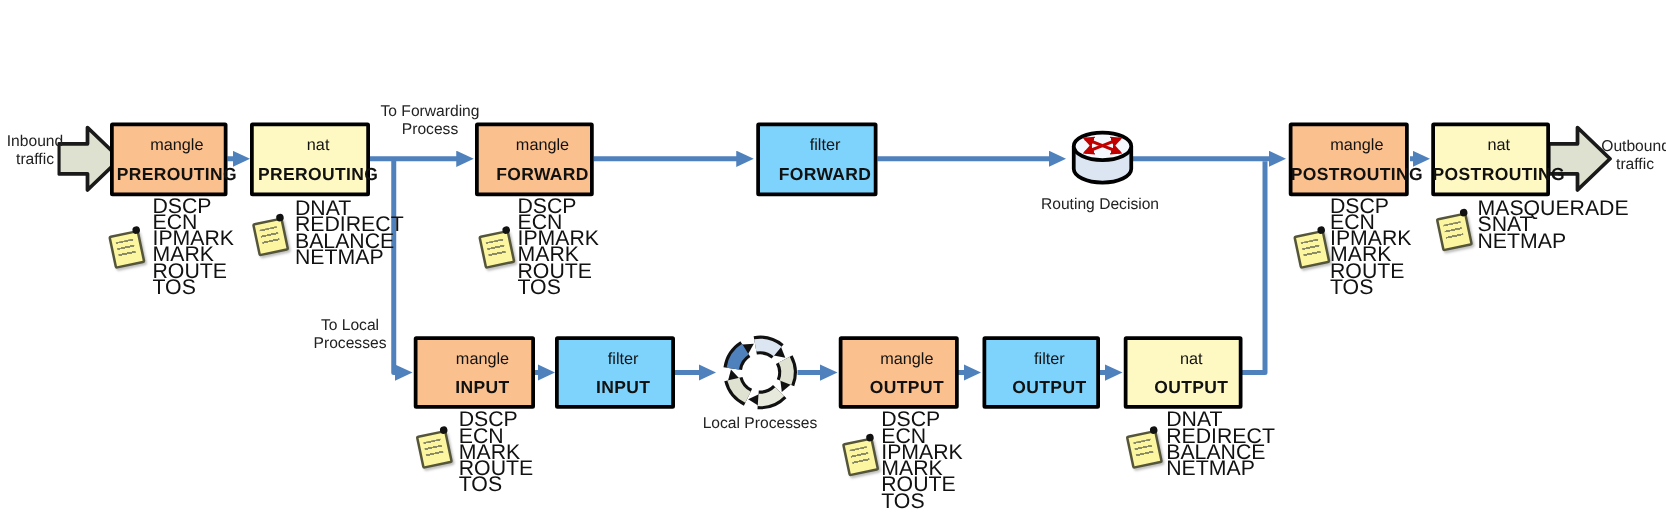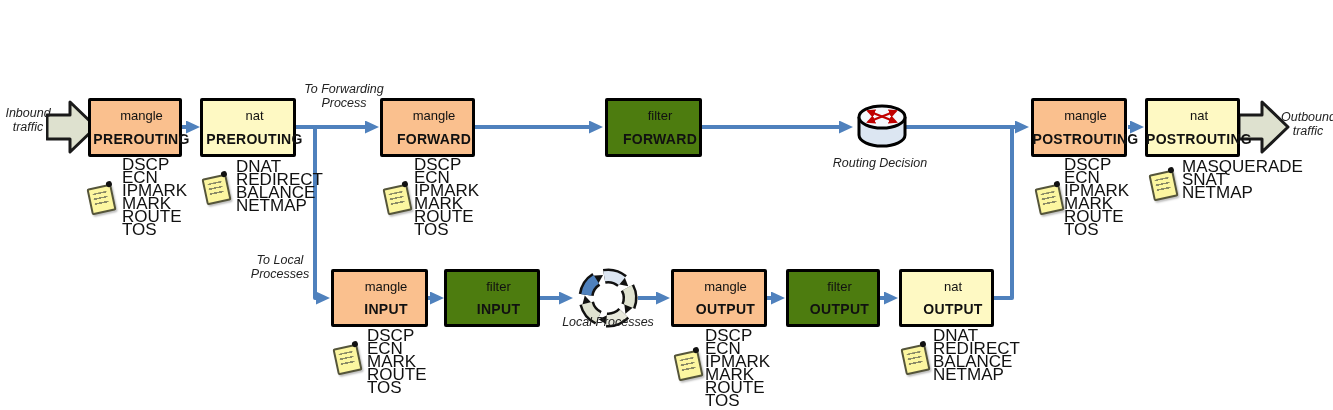--- a/index.html
+++ b/index.html
@@ -17,41 +17,41 @@
     position:absolute; z-index:2; box-sizing:border-box;
     border:3px solid #000; border-radius:2px;
     display:flex; flex-direction:column; align-items:center; justify-content:space-evenly;
     text-align:center;
     padding-left:13px;
   }
   .chain-box .tbl{font-size:13px;}
   .chain-box .chn{font-size:14px; letter-spacing:.3px;font-weight:bold;}
   .mangle{background:#FAC08E;}
   .nat{background:#fef9c3;}
-  .filter{background:#4d7c0f;}
+  .filter{background:#7dd3fc;}
   .note-icon{
     position:absolute; z-index:3; width:21px; height:23px;
     background:#FCF6A0; border:2px solid #55553a; border-radius:2px;
     transform:rotate(-12deg); box-shadow:1px 2px 2px rgba(0,0,0,.25);
   }
   .note-icon::before{
     content:""; position:absolute; left:3px; top:4px; right:4px; height:14px;
     background:repeating-linear-gradient(to bottom,#8a8a66 0 1.5px,transparent 1.5px 5px);
   }
   .note-icon::after{
     content:""; position:absolute; right:-3px; top:-5px; width:6px; height:6px;
     background:#111; border-radius:50%;
   }
   .note-text{
     position:absolute; z-index:3; font-size:17px; line-height:13px;
     white-space:pre-line; color:#111;
   }
   .flow-label{
     position:absolute; z-index:3; font-size:12.5px; line-height:14px;
-    text-align:center; white-space:pre-line; color:#222;font-style:italic;
+    text-align:center; white-space:pre-line; color:#222;
   }
   .icon-wrap{position:absolute; z-index:1;}
   .icon-above{z-index:2;}
 </style>
 </head>
 <body>
 
 <div class="canvas">
 
 
@@ -224,15 +224,15 @@
 
   <div class="flow-label" style="left:0px;top:106px;width:56px">Inbound
 traffic</div>
   <div class="flow-label" style="left:1281px;top:110px;width:54px">Outbound
 traffic</div>
   <div class="flow-label" style="left:300px;top:82px;width:88px">To Forwarding
 Process</div>
   <div class="flow-label" style="left:241px;top:253px;width:78px">To Local
 Processes</div>
   <div class="flow-label" style="left:810px;top:156px;width:140px">Routing Decision</div>
-  <div class="flow-label" style="left:553px;top:315px;width:110px">Local Processes</div>
+  <div class="flow-label" style="left:553px;top:331px;width:110px">Local Processes</div>
 
 </div>
 
 </body></html>

